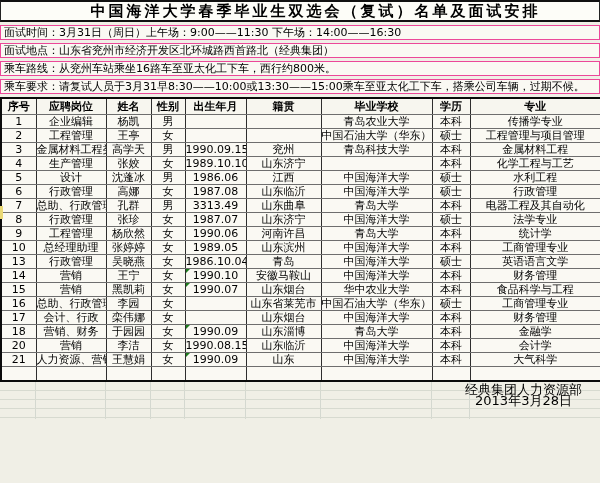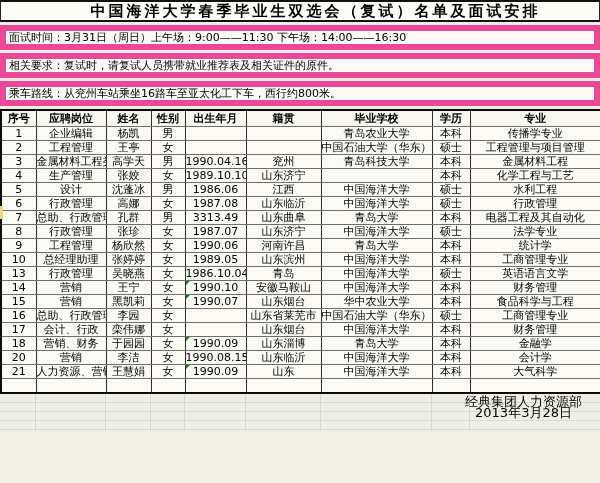--- a/index.html
+++ b/index.html
@@ -20,21 +20,21 @@
     background:#fdfdf8;
     font-size:15px;font-weight:bold;
     text-align:center;line-height:18px;
     letter-spacing:3px;
     white-space:nowrap;
     padding-left:31px;
   }
   .info-row{
     margin-top:3px;
     height:13px;line-height:13px;
-    border:6px solid #ec4899;
+    border:1px solid #ec4899;
     background:#faf9f3;
     font-size:11px;
     padding-left:3px;
     white-space:nowrap;
     overflow:hidden;
   }
   table.roster{
     margin-top:3px;
     border-collapse:collapse;
     table-layout:fixed;
@@ -99,22 +99,23 @@
   }
 </style>
 </head>
 <body>
 
 <div class="sheet">
 
   <div class="title-bar">中国海洋大学春季毕业生双选会（复试）名单及面试安排</div>
 
   <div class="info-row">面试时间：3月31日（周日）上午场：9:00——11:30 下午场：14:00——16:30</div>
-  <div class="info-row">相关要求：复试时，请复试人员携带就业推荐表及相关证件的原件。</div>
+  <div class="info-row">面试地点：山东省兖州市经济开发区北环城路西首路北（经典集团）</div>
   <div class="info-row">乘车路线：从兖州车站乘坐16路车至亚太化工下车，西行约800米。</div>
+  <div class="info-row">乘车要求：请复试人员于3月31早8:30——10:00或13:30——15:00乘车至亚太化工下车，搭乘公司车辆，过期不候。</div>
 
   <table class="roster">
     <colgroup>
       <col style="width:35px">
         <col style="width:70px">
         <col style="width:45px">
       <col style="width:34px">
         <col style="width:61px">
         <col style="width:75px">
       <col style="width:111px">
@@ -155,21 +156,21 @@
           <td class="col-hometown"><span></span></td>
           <td class="col-school"><span>中国石油大学（华东）</span></td>
           <td class="col-degree"><span>硕士</span></td>
           <td class="col-major"><span>工程管理与项目管理</span></td>
         </tr>
         <tr>
           <td class="col-no"><span>3</span></td>
           <td class="col-position"><span>金属材料工程类</span></td>
           <td class="col-name"><span>高学天</span></td>
           <td class="col-gender"><span>男</span></td>
-          <td class="col-birth"><span>1990.04.16</span></td>
+          <td class="col-birth"><span>1990.09.15</span></td>
           <td class="col-hometown"><span>兖州</span></td>
           <td class="col-school"><span>青岛科技大学</span></td>
           <td class="col-degree"><span>本科</span></td>
           <td class="col-major"><span>金属材料工程</span></td>
         </tr>
         <tr>
           <td class="col-no"><span>4</span></td>
           <td class="col-position"><span>生产管理</span></td>
           <td class="col-name"><span>张姣</span></td>
           <td class="col-gender"><span>女</span></td>

